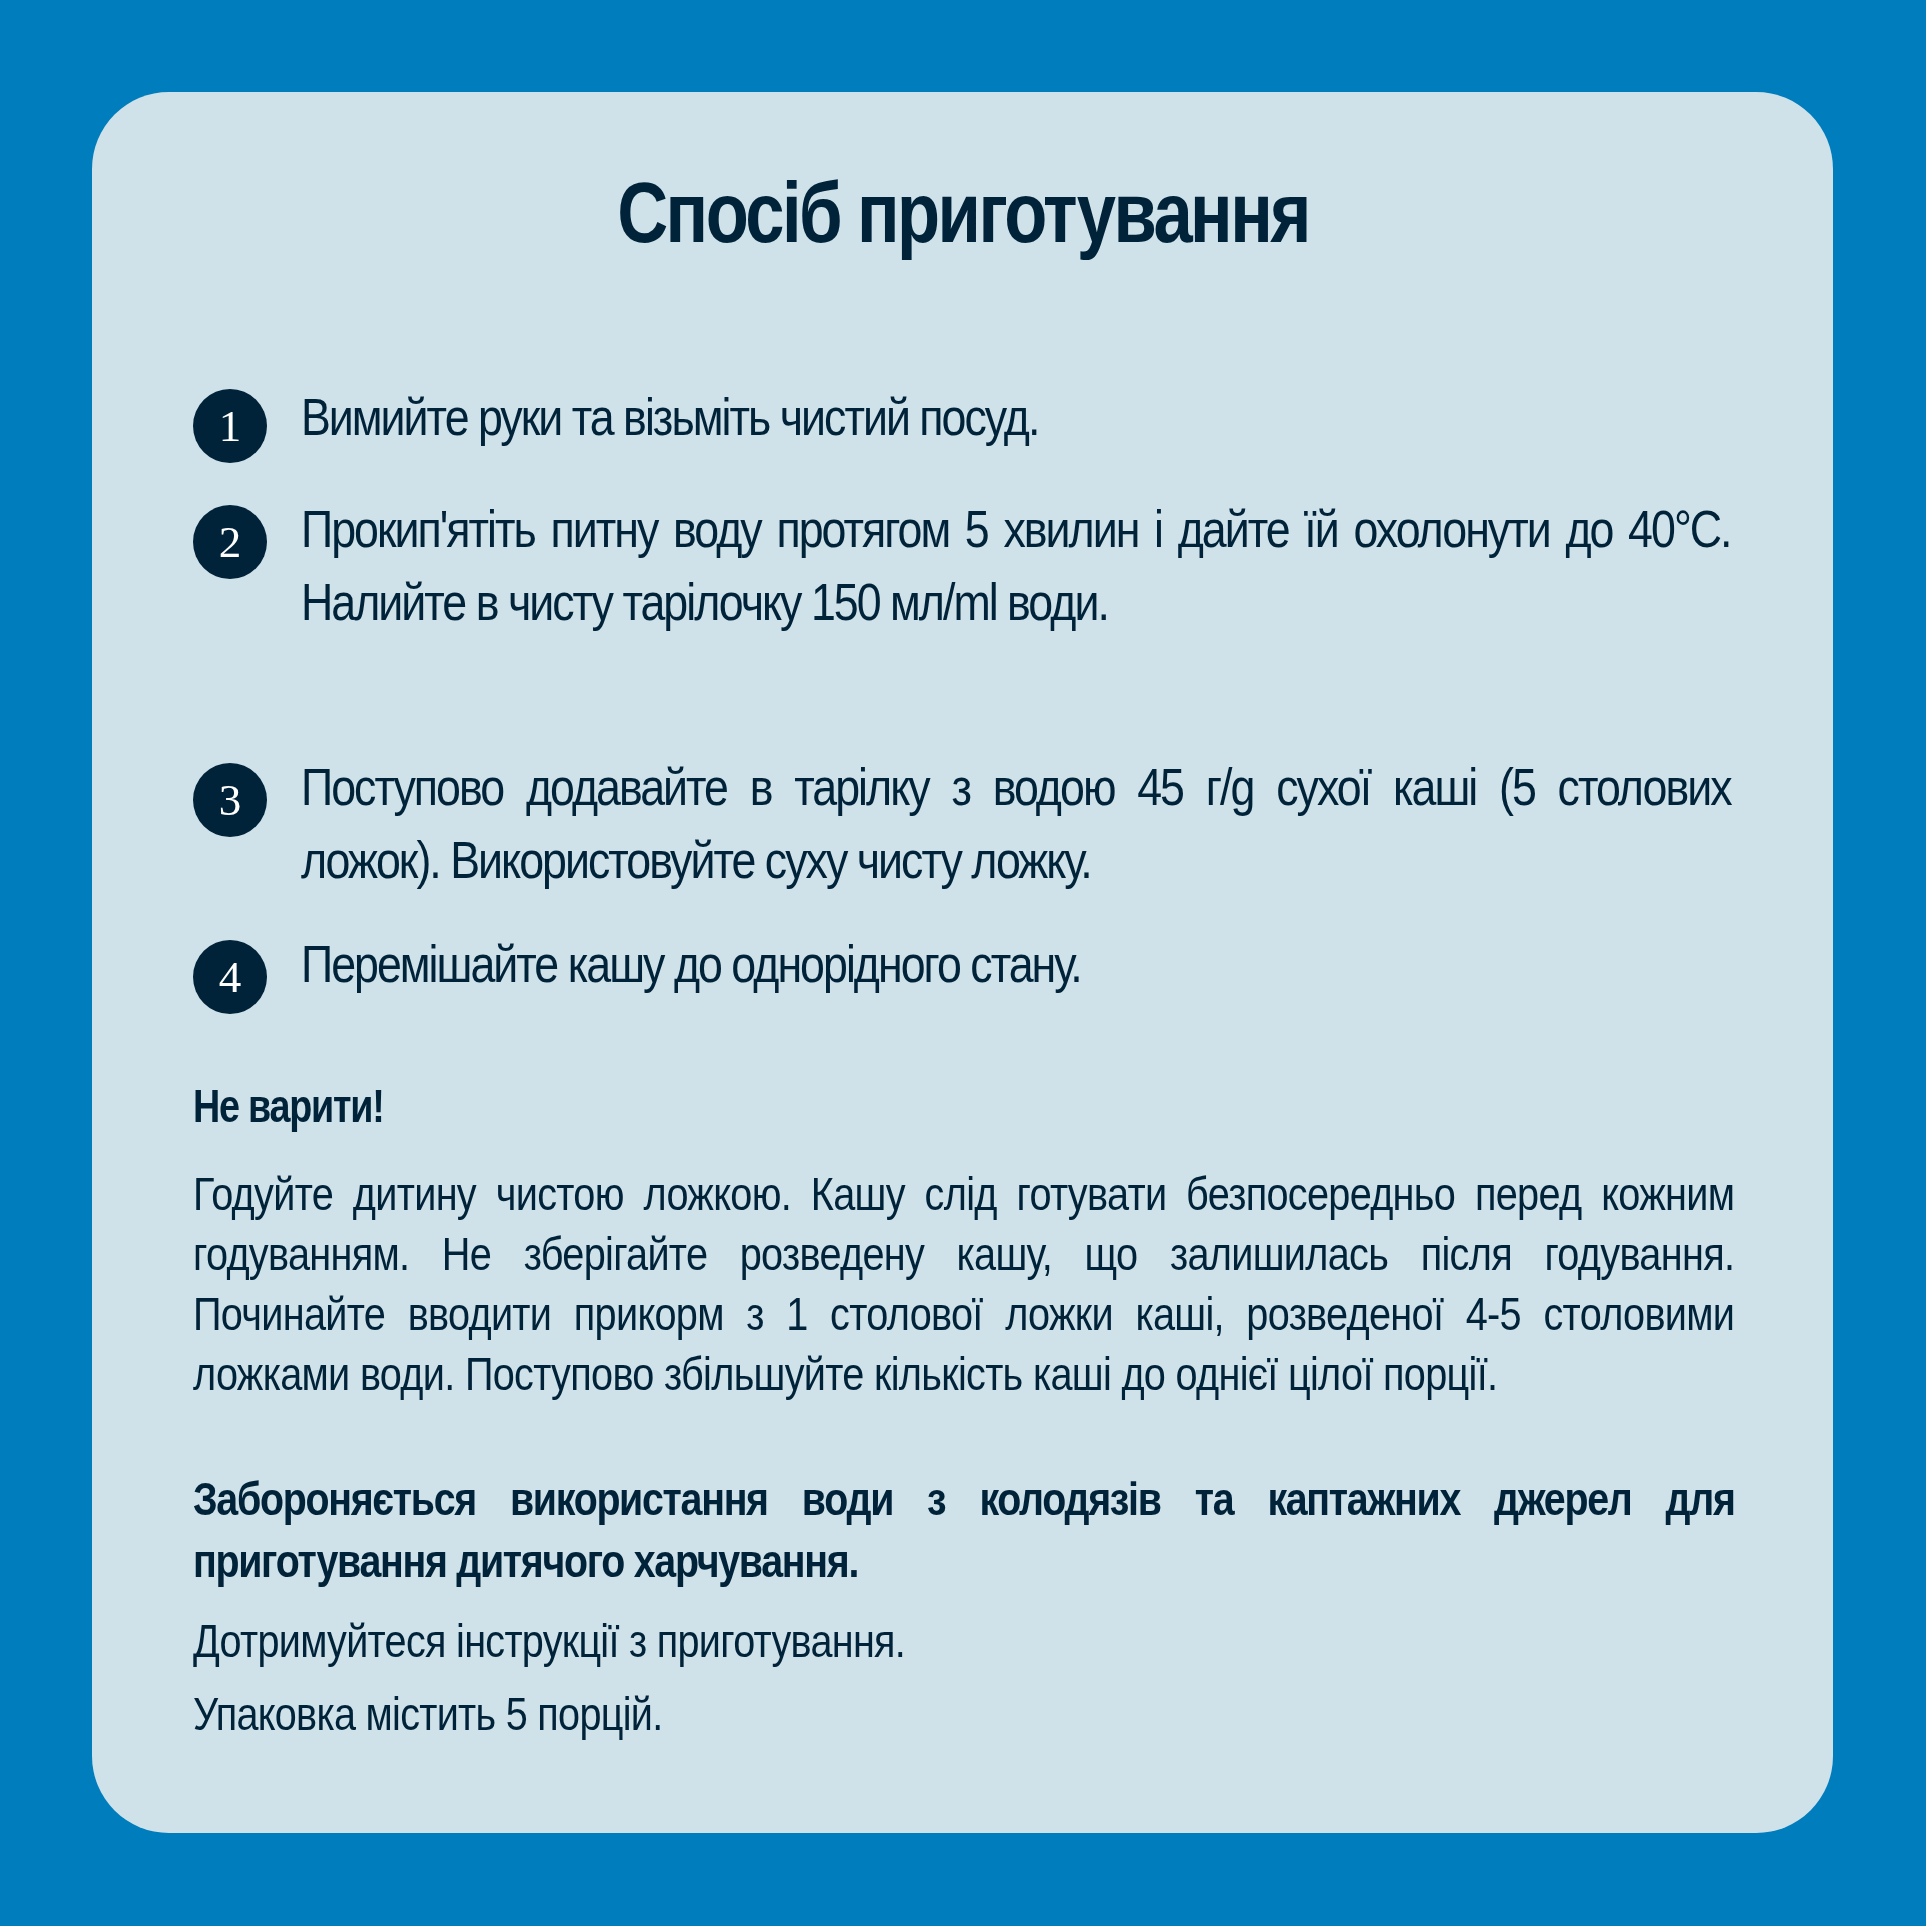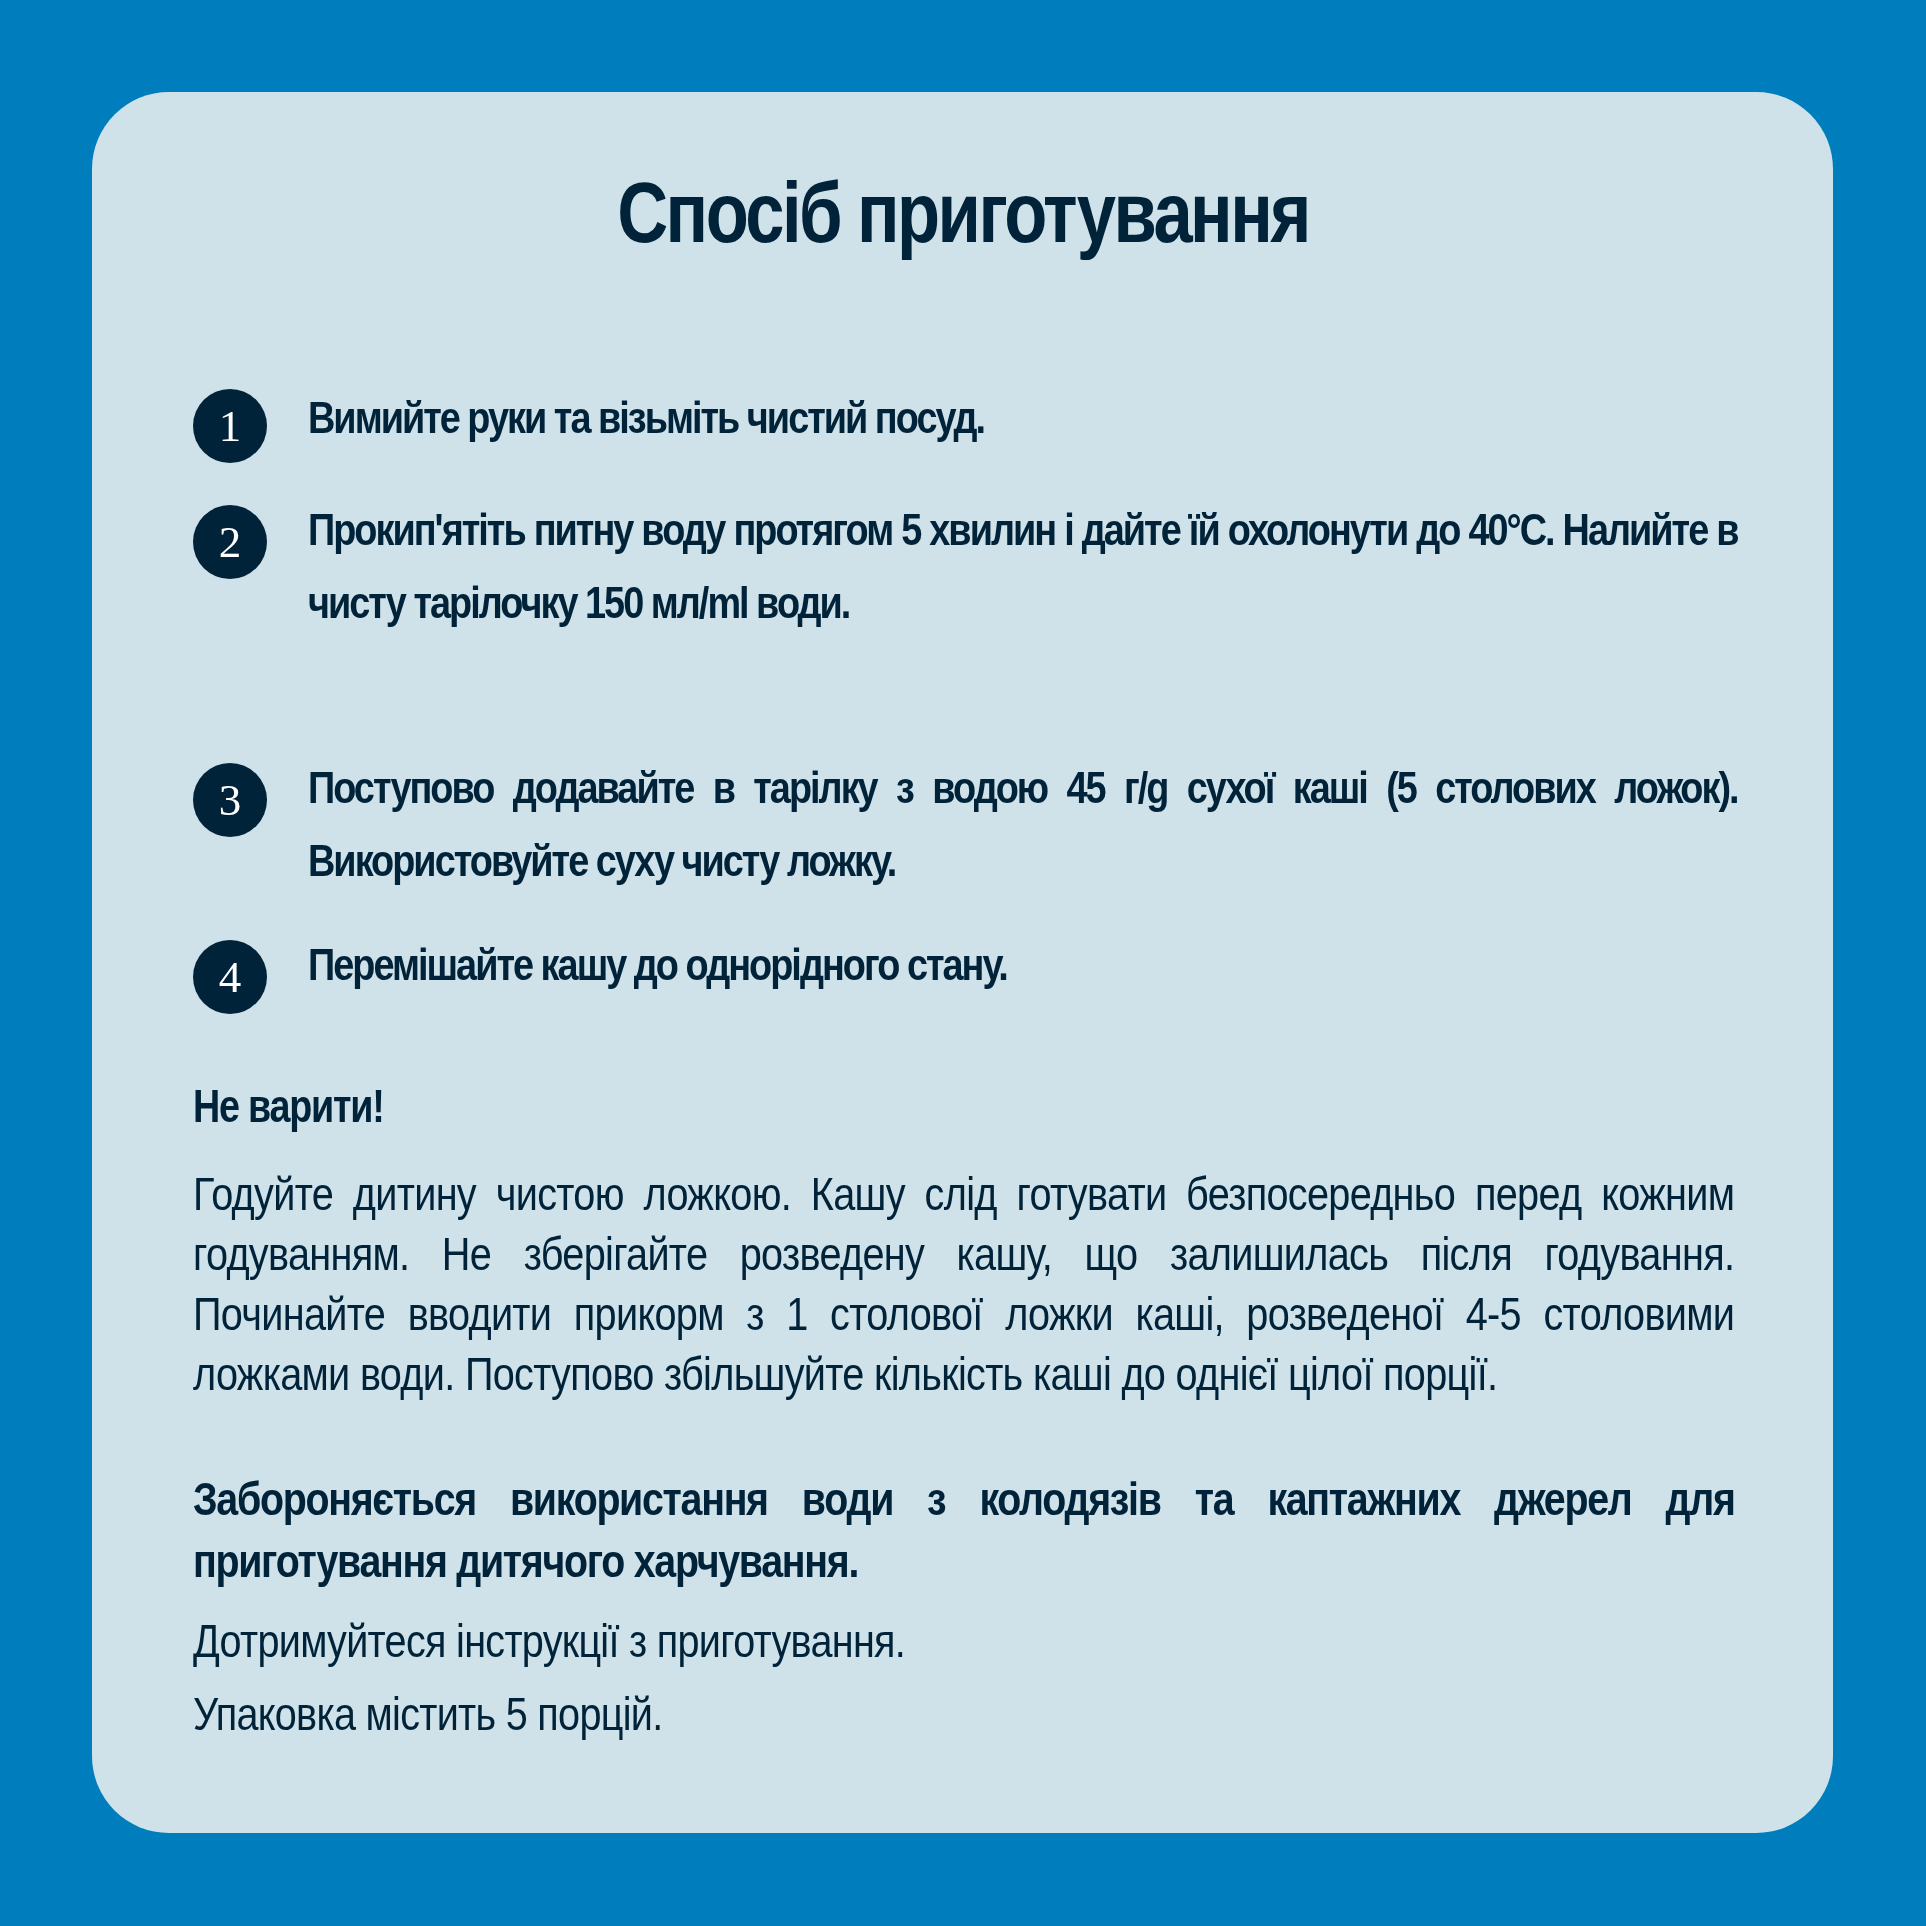--- a/index.html
+++ b/index.html
@@ -47,28 +47,27 @@
       border-radius: 50%;
       background: #00233a;
       color: #ffffff;
       font-family: "Liberation Serif", "DejaVu Serif", serif;
       font-size: 45px;
       line-height: 74px;
       text-align: center;
     }
     .step-text {
       position: absolute;
-      left: 115px;
+      left: 108px;
       width: 1433px;
-      font-size: 44px;
+      font-size: 52px;
       line-height: 73px;
       text-align: justify;
       text-align-last: left;
       letter-spacing: -2.3px;
-      font-weight: bold;
     }
     .step-text span.inner {
       display: inline-block;
       transform: scaleX(0.86);
       transform-origin: left;
       width: 116%;
     }
     .notes {
       position: absolute;
       left: 193px; top: 1079px;

